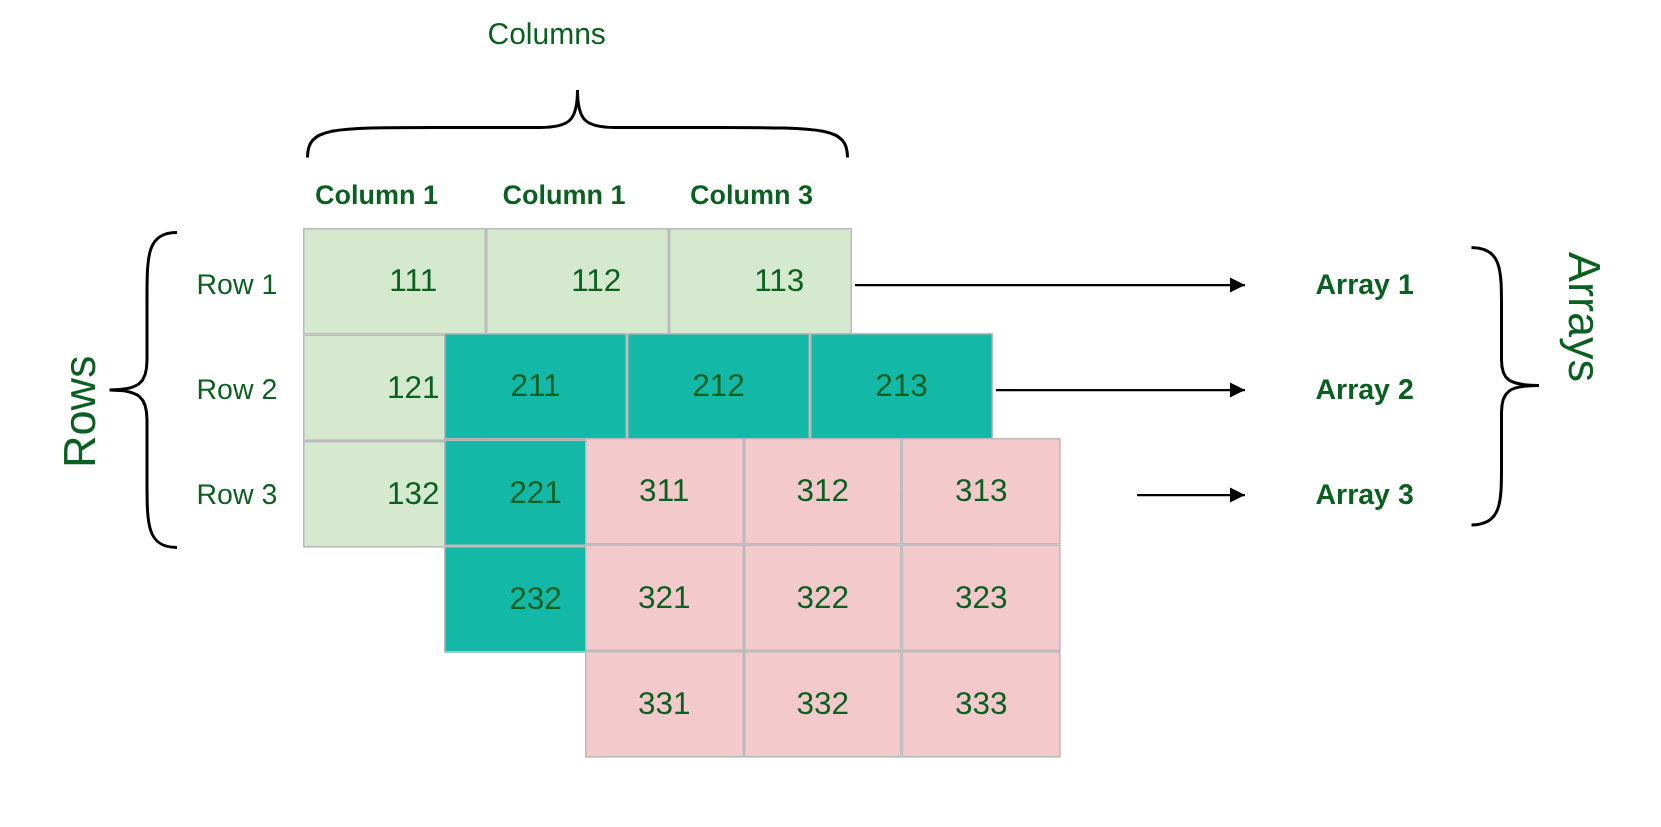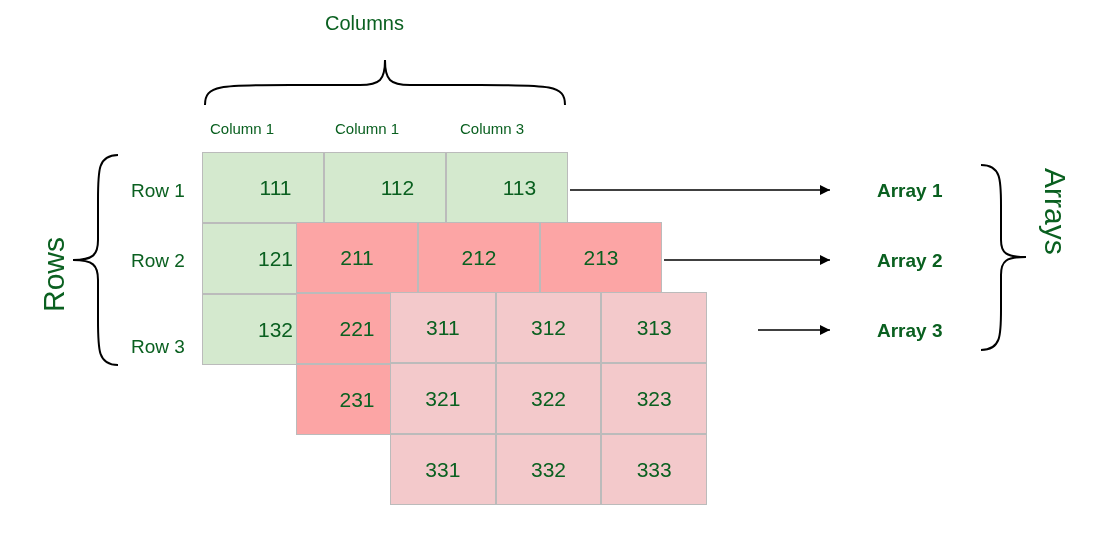--- a/index.html
+++ b/index.html
@@ -1,30 +1,30 @@
 <!DOCTYPE html>
 <html><head>
   <meta charset="utf-8">
   <style>
     * { box-sizing: border-box; margin: 0; padding: 0; }
     body { font-family: Arial, Helvetica, sans-serif; width: 1107px; height: 551px; position: relative; background: #fff; }
     .text { color: #0a6020; position: absolute; }
     .title-columns { font-size: 20px; left: 325px; top: 12px; }
     .title-rows { font-size: 30px; left: 37px; top: 312px; transform: rotate(-90deg); transform-origin: left top; }
     .title-arrays { font-size: 30px; left: 1072px; top: 168px; transform: rotate(90deg); transform-origin: left top; }
-    .col-hdr { font-size: 15px; font-weight: normal; top: 120px; }
+    .col-hdr { font-size: 18px; font-weight: bold; top: 120px; }
     .row-hdr { font-size: 19px; font-weight: normal; }
     .arr-lbl { font-size: 19px; font-weight: bold; margin-left: 32px; }
     .grid { position: absolute; display: grid; grid-template-columns: repeat(3, 1fr); grid-template-rows: repeat(3, 1fr); }
     .g1 { left: 202px; top: 152px; width: 366px; height: 213px; }
     .g2 { left: 296px; top: 222px; width: 366px; height: 213px; }
     .g3 { left: 390px; top: 292px; width: 317px; height: 213px; }
     .cell { border: 1px solid #bbb; display: flex; align-items: center; justify-content: center; font-size: 21px; color: #0a6020; }
     .g1 .cell { background: #d4e9ce; padding-left: 25px; }
-    .g2 .cell { background: #fca5a5; }
+    .g2 .cell { background: #14b8a6; }
     .g3 .cell { background: #f3c9cb; }
     svg { position: absolute; overflow: visible; }
   </style>
 </head>
 <body>
 
 <svg style="left:200px; top:55px;" width="370" height="55">
   <path d="M 5 50 C 5 30, 20 30, 90 30 L 160 30 C 180 30, 185 25, 185 5 C 185 25, 190 30, 210 30 L 280 30 C 350 30, 365 30, 365 50" stroke="#000" stroke-width="2" fill="none"></path>
 </svg>
 
@@ -39,41 +39,40 @@
 <div class="text title-columns">Columns</div>
 <div class="text title-rows">Rows</div>
 <div class="text title-arrays">Arrays</div>
 
 <div class="text col-hdr" style="left:210px">Column 1</div>
 <div class="text col-hdr" style="left:335px">Column 1</div>
 <div class="text col-hdr" style="left:460px">Column 3</div>
 
 <div class="text row-hdr" style="left:131px; top:180px">Row 1</div>
 <div class="text row-hdr" style="left:131px; top:250px">Row 2</div>
-<div class="text row-hdr" style="left:131px; top:336px">Row 3</div>
+<div class="text row-hdr" style="left:131px; top:320px">Row 3</div>
 
 <div class="grid g1">
   <div class="cell">111</div>
   <div class="cell">112</div>
   <div class="cell">113</div>
   <div class="cell">121</div>
   <div class="cell">122</div>
   <div class="cell">123</div>
   <div class="cell">132</div>
   <div class="cell">133</div>
 </div>
 
 <div class="grid g2">
   <div class="cell">211</div>
   <div class="cell">212</div>
   <div class="cell">213</div>
   <div class="cell">221</div>
   <div class="cell">222</div>
   <div class="cell">223</div>
-  <div class="cell">231</div>
   <div class="cell">232</div>
   <div class="cell">233</div>
 </div>
 
 <div class="grid g3">
   <div class="cell">311</div>
   <div class="cell">312</div>
   <div class="cell">313</div>
   <div class="cell">321</div>
   <div class="cell">322</div>

